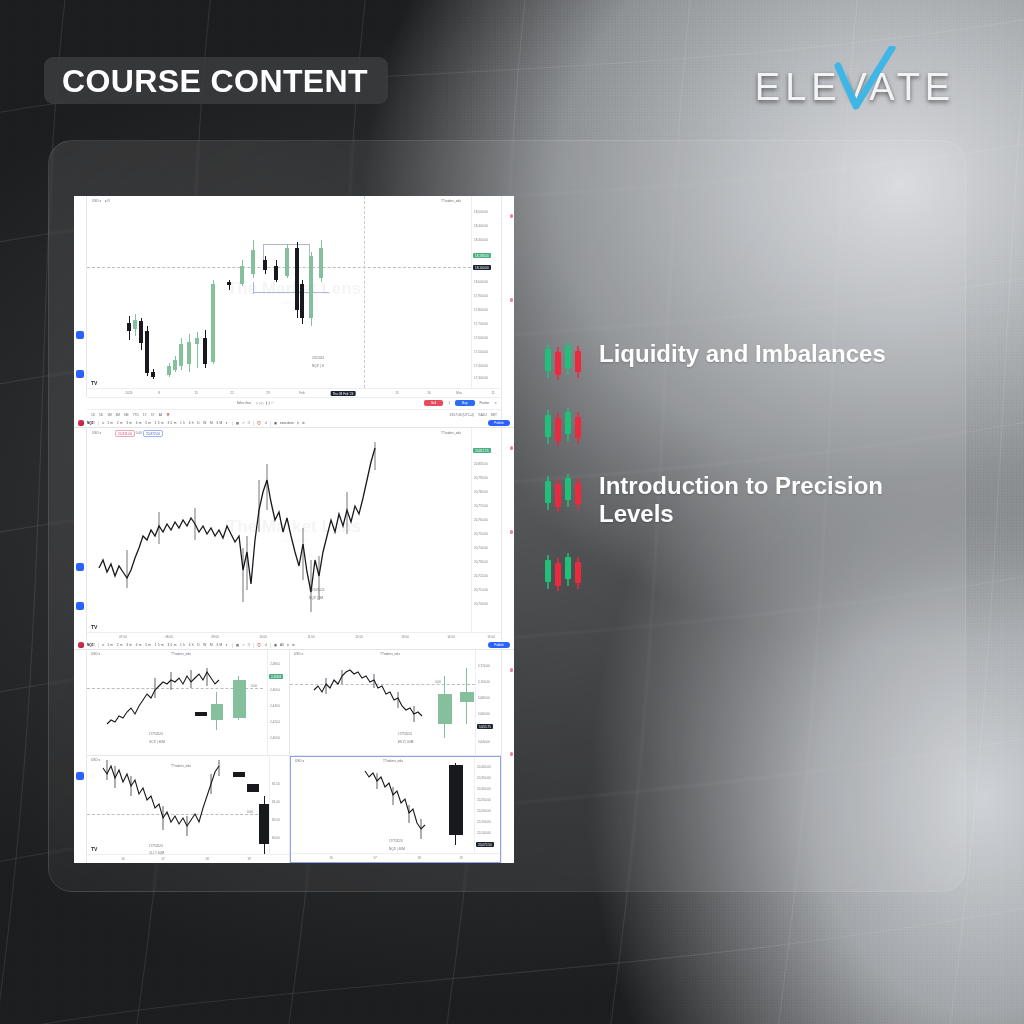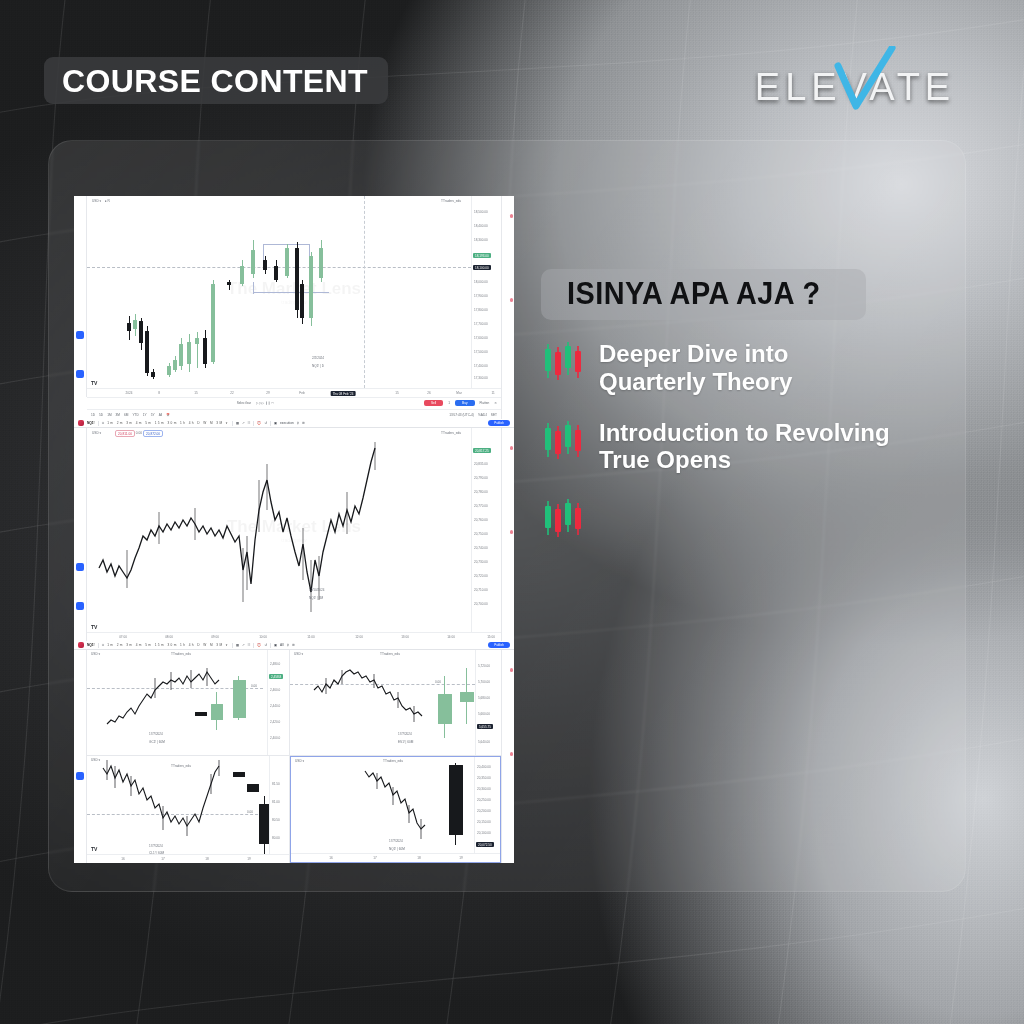--- a/index.html
+++ b/index.html
@@ -758,64 +758,73 @@
           <span style="left:40px;">16</span>
           <span style="left:84px;">17</span>
           <span style="left:128px;">18</span>
           <span style="left:170px;">19</span>
         </div>
       </div>
     </div>
 
   </div>
 
-  <div id="rtitle">
-    <div class="t">ISINYA APA AJA ?</div>
-  </div>
 
   <div id="rlist">
-
 
     <div class="ritem">
       <svg class="ico" viewBox="0 0 46 42">
         <rect x="4" y="8" width="6" height="22" rx="1" fill="#21c07a"></rect>
           <rect x="6.2" y="3" width="1.6" height="34" fill="#21c07a"></rect>
         <rect x="14" y="11" width="6" height="23" rx="1" fill="#ec2a3f"></rect>
           <rect x="16.2" y="6" width="1.6" height="33" fill="#ec2a3f"></rect>
         <rect x="24" y="5" width="6" height="22" rx="1" fill="#21c07a"></rect>
           <rect x="26.2" y="1" width="1.6" height="33" fill="#21c07a"></rect>
         <rect x="34" y="10" width="6" height="21" rx="1" fill="#ec2a3f"></rect>
           <rect x="36.2" y="5" width="1.6" height="32" fill="#ec2a3f"></rect>
       </svg>
-      <div class="txt">Deeper Dive into<br>Quarterly Theory</div>
-    </div>
-
-
-
-    <div class="ritem">
-      <svg class="ico" viewBox="0 0 46 42">
-        <rect x="4" y="8" width="6" height="22" rx="1" fill="#21c07a"></rect>
-          <rect x="6.2" y="3" width="1.6" height="34" fill="#21c07a"></rect>
-        <rect x="14" y="11" width="6" height="23" rx="1" fill="#ec2a3f"></rect>
-          <rect x="16.2" y="6" width="1.6" height="33" fill="#ec2a3f"></rect>
-        <rect x="24" y="5" width="6" height="22" rx="1" fill="#21c07a"></rect>
-          <rect x="26.2" y="1" width="1.6" height="33" fill="#21c07a"></rect>
-        <rect x="34" y="10" width="6" height="21" rx="1" fill="#ec2a3f"></rect>
-          <rect x="36.2" y="5" width="1.6" height="32" fill="#ec2a3f"></rect>
-      </svg>
-      <div class="txt">Introduction to Revolving<br>True Opens</div>
+      <div class="txt">Liquidity and Imbalances</div>
     </div>
 
     <div class="ritem">
       <svg class="ico" viewBox="0 0 46 42">
         <rect x="4" y="8" width="6" height="22" rx="1" fill="#21c07a"></rect>
           <rect x="6.2" y="3" width="1.6" height="34" fill="#21c07a"></rect>
         <rect x="14" y="11" width="6" height="23" rx="1" fill="#ec2a3f"></rect>
           <rect x="16.2" y="6" width="1.6" height="33" fill="#ec2a3f"></rect>
         <rect x="24" y="5" width="6" height="22" rx="1" fill="#21c07a"></rect>
           <rect x="26.2" y="1" width="1.6" height="33" fill="#21c07a"></rect>
         <rect x="34" y="10" width="6" height="21" rx="1" fill="#ec2a3f"></rect>
           <rect x="36.2" y="5" width="1.6" height="32" fill="#ec2a3f"></rect>
       </svg>
     </div>
 
+
+    <div class="ritem">
+      <svg class="ico" viewBox="0 0 46 42">
+        <rect x="4" y="8" width="6" height="22" rx="1" fill="#21c07a"></rect>
+          <rect x="6.2" y="3" width="1.6" height="34" fill="#21c07a"></rect>
+        <rect x="14" y="11" width="6" height="23" rx="1" fill="#ec2a3f"></rect>
+          <rect x="16.2" y="6" width="1.6" height="33" fill="#ec2a3f"></rect>
+        <rect x="24" y="5" width="6" height="22" rx="1" fill="#21c07a"></rect>
+          <rect x="26.2" y="1" width="1.6" height="33" fill="#21c07a"></rect>
+        <rect x="34" y="10" width="6" height="21" rx="1" fill="#ec2a3f"></rect>
+          <rect x="36.2" y="5" width="1.6" height="32" fill="#ec2a3f"></rect>
+      </svg>
+      <div class="txt">Introduction to Precision<br>Levels</div>
+    </div>
+
+
+    <div class="ritem">
+      <svg class="ico" viewBox="0 0 46 42">
+        <rect x="4" y="8" width="6" height="22" rx="1" fill="#21c07a"></rect>
+          <rect x="6.2" y="3" width="1.6" height="34" fill="#21c07a"></rect>
+        <rect x="14" y="11" width="6" height="23" rx="1" fill="#ec2a3f"></rect>
+          <rect x="16.2" y="6" width="1.6" height="33" fill="#ec2a3f"></rect>
+        <rect x="24" y="5" width="6" height="22" rx="1" fill="#21c07a"></rect>
+          <rect x="26.2" y="1" width="1.6" height="33" fill="#21c07a"></rect>
+        <rect x="34" y="10" width="6" height="21" rx="1" fill="#ec2a3f"></rect>
+          <rect x="36.2" y="5" width="1.6" height="32" fill="#ec2a3f"></rect>
+      </svg>
+    </div>
+
   </div>
 </div>
 
 </body></html>

